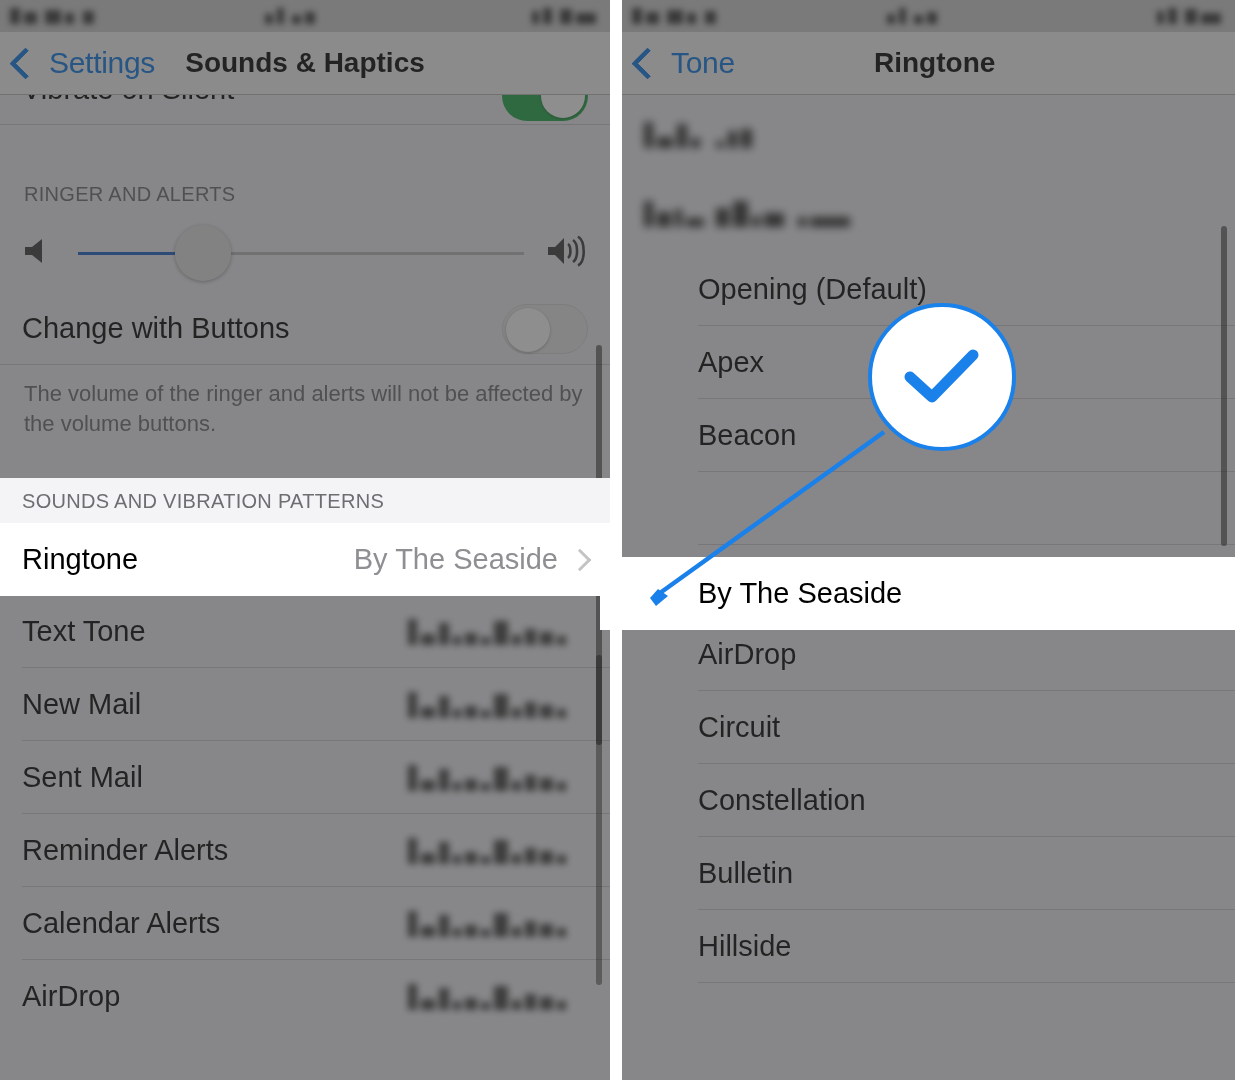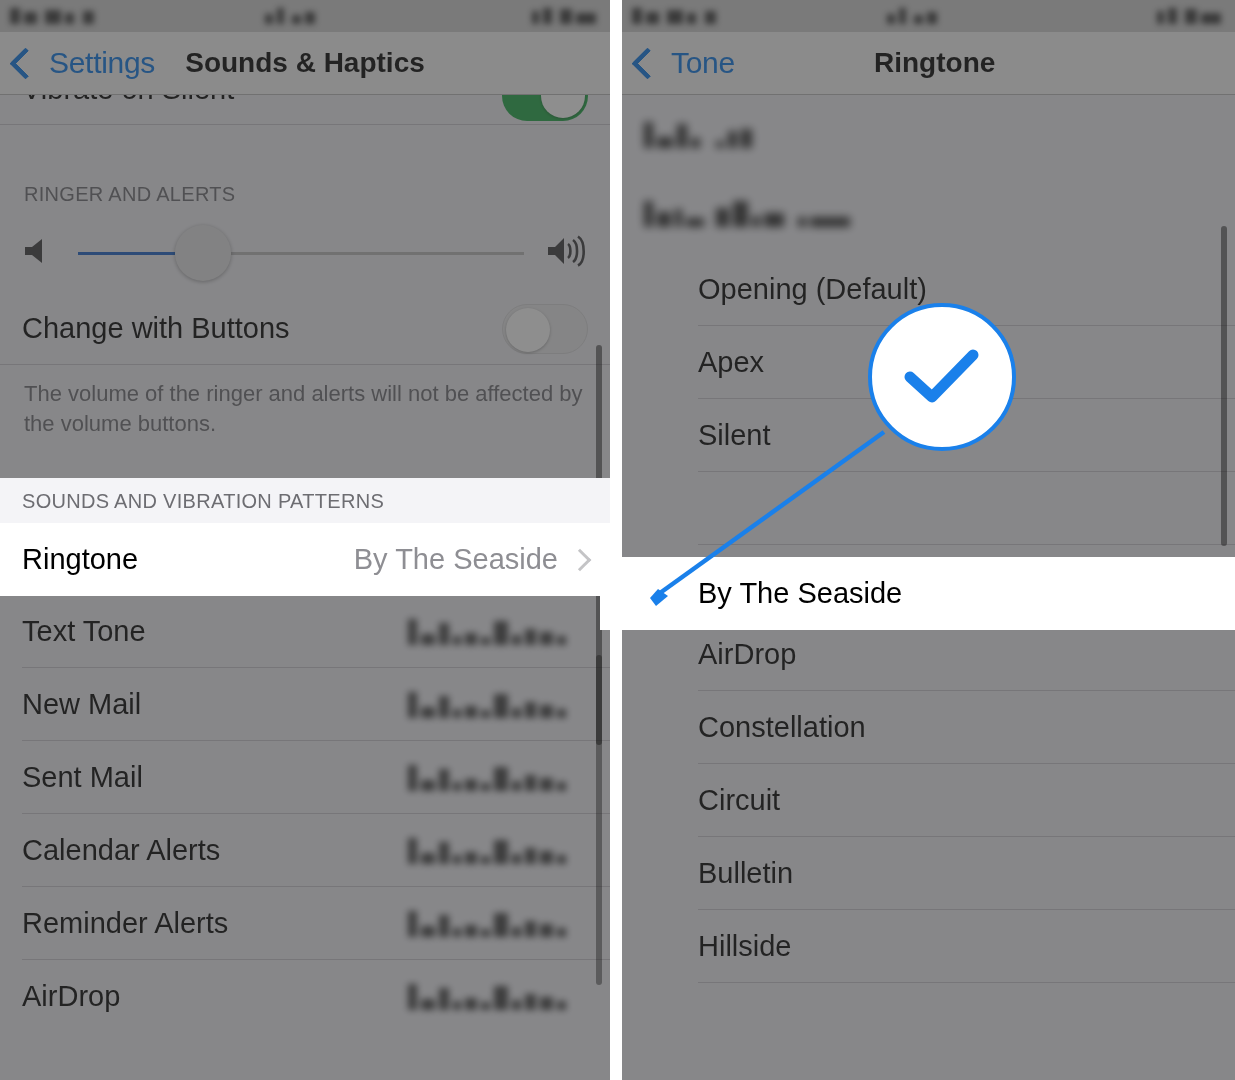--- a/index.html
+++ b/index.html
@@ -230,38 +230,38 @@
               <i class="blk" style="width: 9px; height: 8px;"></i>
               <i class="blk" style="width: 14px; height: 24px;"></i>
               <i class="blk" style="width: 9px; height: 10px;"></i>
               <i class="blk" style="width: 11px; height: 16px;"></i>
               <i class="blk" style="width: 13px; height: 13px;"></i>
               <i class="blk" style="width: 9px; height: 9px;"></i>
             </span>
             <div class="sep"></div>
           </div>
           <div class="row">
+            <div class="row-label">Reminder Alerts</div>
+            <span class="blurvals">
+              <i class="blk" style="width: 9px; height: 26px;"></i>
+              <i class="blk" style="width: 14px; height: 11px;"></i>
+              <i class="blk" style="width: 10px; height: 22px;"></i>
+              <i class="blk" style="width: 8px; height: 9px;"></i>
+              <i class="blk" style="width: 12px; height: 12px;"></i>
+              <i class="blk" style="width: 9px; height: 8px;"></i>
+              <i class="blk" style="width: 14px; height: 24px;"></i>
+              <i class="blk" style="width: 9px; height: 10px;"></i>
+              <i class="blk" style="width: 11px; height: 16px;"></i>
+              <i class="blk" style="width: 13px; height: 13px;"></i>
+              <i class="blk" style="width: 9px; height: 9px;"></i>
+            </span>
+            <div class="sep"></div>
+          </div>
+          <div class="row">
             <div class="row-label">Calendar Alerts</div>
-            <span class="blurvals">
-              <i class="blk" style="width: 9px; height: 26px;"></i>
-              <i class="blk" style="width: 14px; height: 11px;"></i>
-              <i class="blk" style="width: 10px; height: 22px;"></i>
-              <i class="blk" style="width: 8px; height: 9px;"></i>
-              <i class="blk" style="width: 12px; height: 12px;"></i>
-              <i class="blk" style="width: 9px; height: 8px;"></i>
-              <i class="blk" style="width: 14px; height: 24px;"></i>
-              <i class="blk" style="width: 9px; height: 10px;"></i>
-              <i class="blk" style="width: 11px; height: 16px;"></i>
-              <i class="blk" style="width: 13px; height: 13px;"></i>
-              <i class="blk" style="width: 9px; height: 9px;"></i>
-            </span>
-            <div class="sep"></div>
-          </div>
-          <div class="row">
-            <div class="row-label">Reminder Alerts</div>
             <span class="blurvals">
               <i class="blk" style="width: 9px; height: 26px;"></i>
               <i class="blk" style="width: 14px; height: 11px;"></i>
               <i class="blk" style="width: 10px; height: 22px;"></i>
               <i class="blk" style="width: 8px; height: 9px;"></i>
               <i class="blk" style="width: 12px; height: 12px;"></i>
               <i class="blk" style="width: 9px; height: 8px;"></i>
               <i class="blk" style="width: 14px; height: 24px;"></i>
               <i class="blk" style="width: 9px; height: 10px;"></i>
               <i class="blk" style="width: 11px; height: 16px;"></i>
@@ -354,40 +354,40 @@
       <div id="ringtone-rows">
           <div class="row" style="padding-left: 76px;">
             <div class="row-label">Opening (Default)</div>
             <div class="sep" style="left: 76px;"></div>
           </div>
           <div class="row" style="padding-left: 76px;">
             <div class="row-label">Apex</div>
             <div class="sep" style="left: 76px;"></div>
           </div>
           <div class="row" style="padding-left: 76px;">
-            <div class="row-label">Silent</div>
+            <div class="row-label">Beacon</div>
             <div class="sep" style="left: 76px;"></div>
           </div>
           <div class="row" style="padding-left: 76px;">
             <div class="sep" style="left: 76px;"></div>
           </div>
           <div class="row" style="padding-left: 76px;">
             <div class="row-label">By The Seaside</div>
             <div class="sep" style="left: 76px;"></div>
           </div>
           <div class="row" style="padding-left: 76px;">
             <div class="row-label">AirDrop</div>
             <div class="sep" style="left: 76px;"></div>
           </div>
           <div class="row" style="padding-left: 76px;">
+            <div class="row-label">Circuit</div>
+            <div class="sep" style="left: 76px;"></div>
+          </div>
+          <div class="row" style="padding-left: 76px;">
             <div class="row-label">Constellation</div>
-            <div class="sep" style="left: 76px;"></div>
-          </div>
-          <div class="row" style="padding-left: 76px;">
-            <div class="row-label">Circuit</div>
             <div class="sep" style="left: 76px;"></div>
           </div>
           <div class="row" style="padding-left: 76px;">
             <div class="row-label">Bulletin</div>
             <div class="sep" style="left: 76px;"></div>
           </div>
           <div class="row" style="padding-left: 76px;">
             <div class="row-label">Hillside</div>
             <div class="sep" style="left: 76px;"></div>
           </div>

